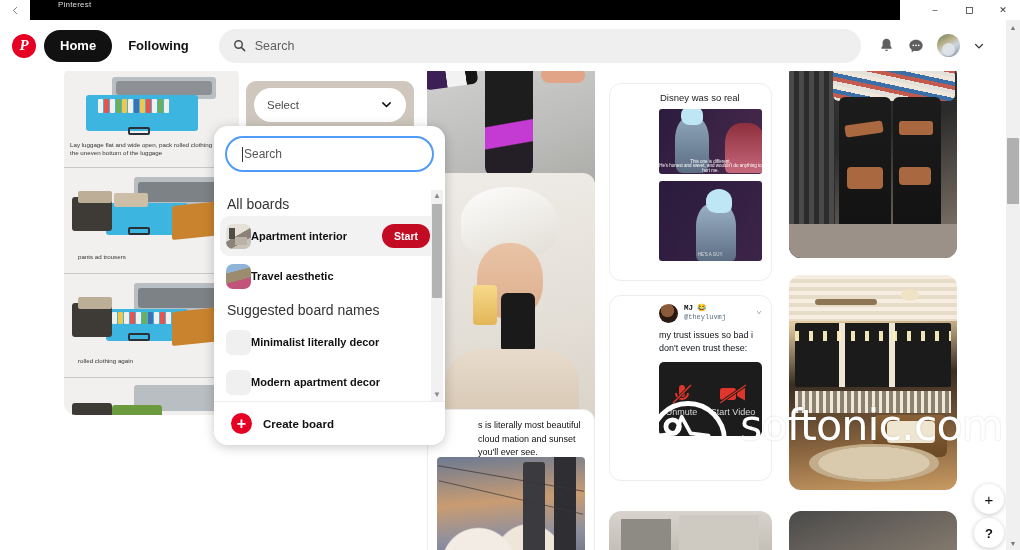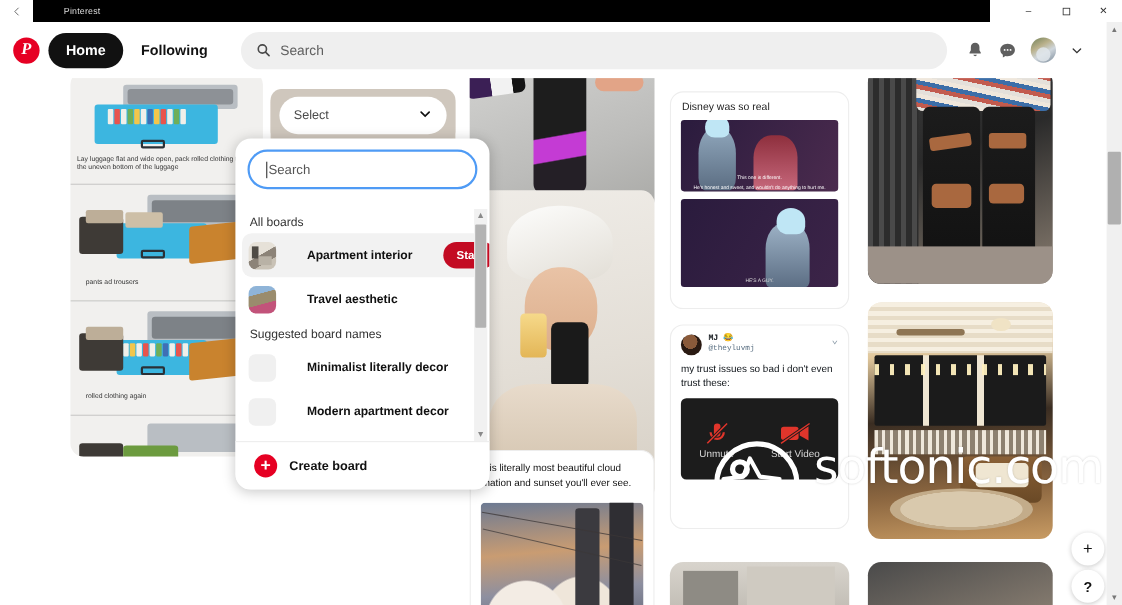--- a/index.html
+++ b/index.html
@@ -15,21 +15,21 @@
     position: absolute; left: 0; top: 0; width: 1020px; height: 20px;
     background: #ffffff;
     display: flex; align-items: center;
   }
   #titlebar .back {
     width: 30px; height: 20px; display: flex; align-items: center; justify-content: center;
     color: #5a5a5a; font-size: 11px;
   }
   #titlebar .tabstrip {
     background: #000000; height: 20px; flex: 1;
-    display: flex; align-items: center;
+    display: flex; align-items: flex-start;
   }
   #titlebar .tab-title {
     color: #dddddd; font-size: 8px; padding-left: 28px; letter-spacing: .2px;
   }
   #titlebar .wincontrols {
     position: absolute; right: 0; top: 0; height: 20px; width: 120px;
     display: flex; align-items: center; justify-content: flex-end; background: #fff;
   }
   #titlebar .wc {
     width: 34px; height: 20px; display: flex; align-items: center; justify-content: center;
@@ -79,21 +79,21 @@
   }
 
   
   #feed {
     position: absolute; left: 0; top: 71px; width: 1006px; height: 479px;
     background: #ffffff; overflow: hidden;
   }
   .pin { position: absolute; border-radius: 12px; overflow: hidden; background: #e9e9e9; }
   .pincard {
     position: absolute; border-radius: 12px; overflow: hidden;
-    background: #f4f4f4; border: 1px solid #ededed;
+    background: #f4f4f4; border: 1px solid #ededed; padding-left: 40px;
   }
 
   
   .lug { background: #f1f0ee; position: relative; overflow: hidden; }
   .lug .capt {
     position: absolute; left: 6px; right: 6px; font-size: 6.2px; color: #333;
     line-height: 1.35;
   }
   .lug .divider { position: absolute; left:0; right:0; height:1px; background:#c9c9c7; }
   .case { position: absolute; }
@@ -157,24 +157,24 @@
   #bm-search input {
     border:none; outline:none; background:transparent; flex:1;
     font-family: "Liberation Sans", sans-serif; font-size: 12px; color:#333;
   }
   #bm-search input::placeholder { color:#555; }
 
   #bm-scroll {
     position:absolute; left:0; right:0; top:64px; bottom:44px; overflow:hidden;
   }
   .bm-section {
-    font-size: 11px; color:#333; padding: 6px 13px 4px;
+    font-size: 14px; color:#333; padding: 6px 13px 4px;
   }
   .bm-row {
-    display:flex; align-items:center; height: 40px; padding: 0 9px 0 12px; gap: 28px;
+    display:flex; align-items:center; height: 40px; padding: 0 9px 0 12px; gap: 0;
   }
   .bm-row.hl { background:#f2f2f2; border-radius: 9px; margin: 0 6px; padding-left:6px; }
   .bm-thumb {
     width: 25px; height: 25px; border-radius: 7px; flex:none; background:#efefef;
     overflow:hidden; position:relative;
   }
   .bm-name { font-size: 11px; font-weight: bold; color:#111; flex:1; white-space:nowrap; }
   .bm-save {
     background:#c30b23; color:#fff; font-size:10.5px; font-weight:bold;
     border:none; border-radius:14px; padding: 6px 12px; flex:none;

